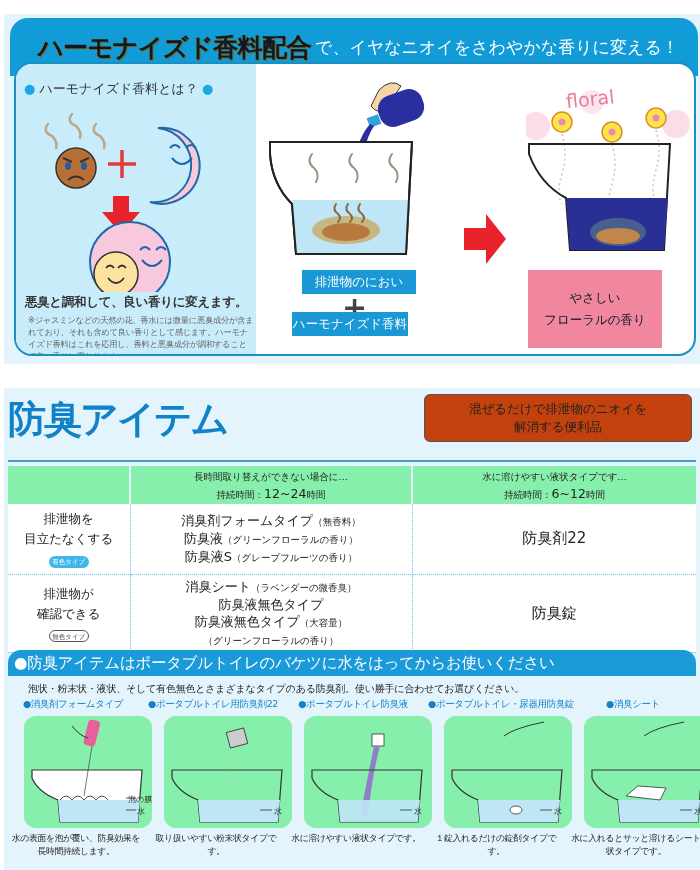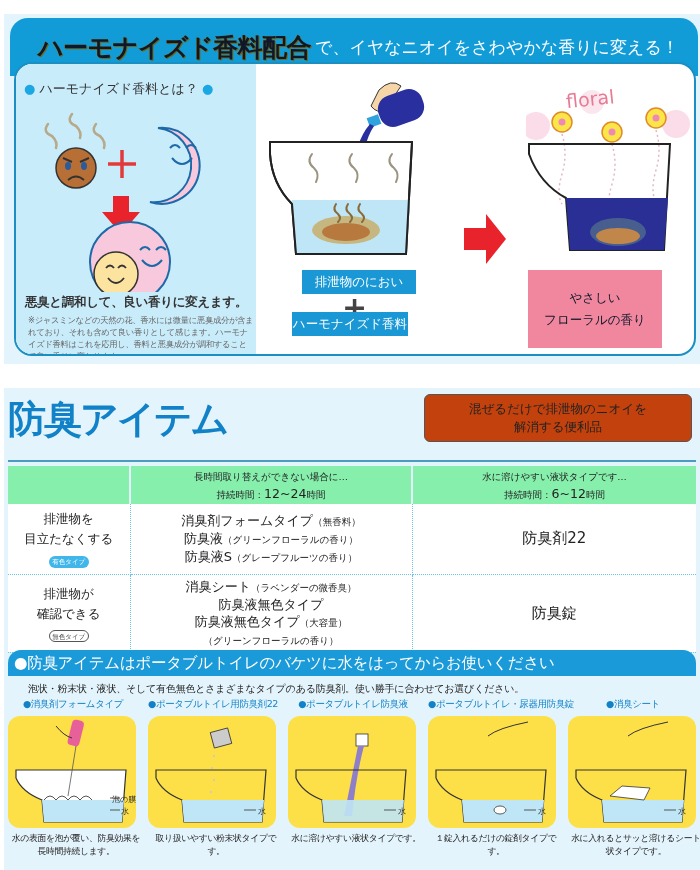--- a/index.html
+++ b/index.html
@@ -99,22 +99,22 @@
     background: #1a9ad8; border-radius: 13px 13px 0 0; color: #fff;
     font-size: 15.5px; padding-left: 6px; line-height: 26px; letter-spacing: -0.3px;
   }
   .desc {
     position: absolute; left: 4px; top: 294px; font-size: 10px; color: #222; letter-spacing: -0.2px; margin-left: 20px;
   }
   .tiles { position: absolute; left: 4px; top: 310px; width: 688px; height: 170px; }
   .tile { position: absolute; top: 0; width: 130px; text-align: center; }
   .tile-head { font-size: 9.5px; color: #1282c8; white-space: nowrap; letter-spacing: -0.4px; }
   .tile-img {
-    position: absolute; top: 18px; left: 0; width: 128px; height: 112px;
-    background: #fde047; border-radius: 12px;
+    position: absolute; top: 18px; left: 16px; width: 128px; height: 112px;
+    background: #86efac; border-radius: 12px;
   }
   .tile-cap {
     position: absolute; top: 134px; left: 0; width: 136px;
     font-size: 8.8px; line-height: 13px; color: #222; letter-spacing: -0.3px;
   }
   svg { display: block; }
 </style>
 </head>
 <body>
 

